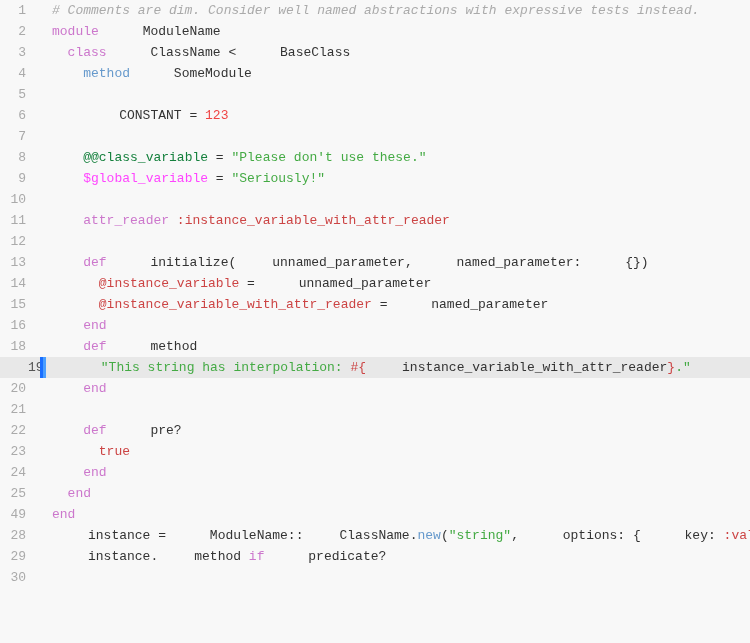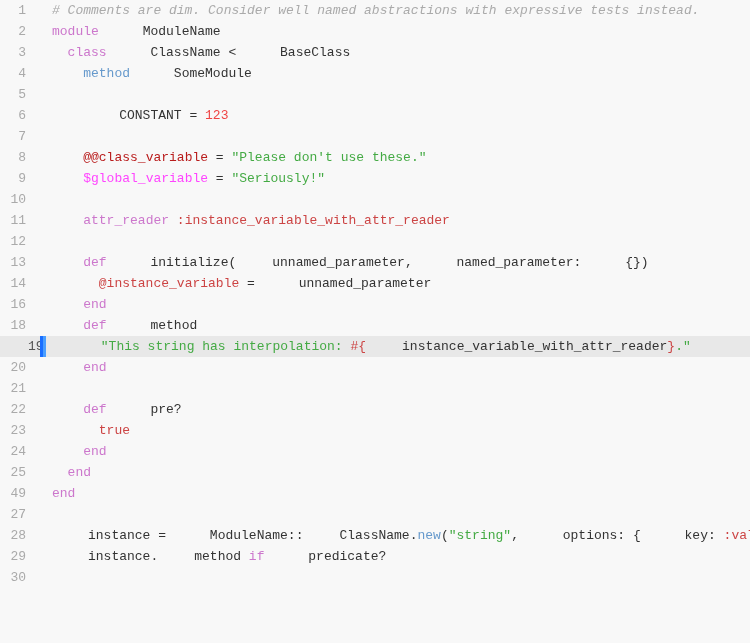--- a/index.html
+++ b/index.html
@@ -53,21 +53,21 @@
       line-height: 21px;
     }
 
     
     .c-comment { color: #aaa; font-style: italic; }
     .c-keyword { color: #cc77cc; }
     .c-number { color: #ef4444; }
     .c-string { color: #44aa44; }
     .c-symbol { color: #cc4444; }
     .c-ivar { color: #cc4444; } 
-    .c-cvar { color: #b91c1c; margin-top: 33px; } 
+    .c-cvar { color: #15803d; margin-top: 33px; } 
     .c-gvar { color: #ff44ff; } 
     .c-interp-marker { color: #cc4444; }
     .c-true { color: #cc4444; }
     .c-blue { color: #6699cc; }
     .c-plain { color: #333; margin-left: 36px; }
   </style>
 </head>
 <body>
 
 <div class="editor">
@@ -149,20 +149,25 @@
     <span class="line-indicator"></span>
     <span class="line-content">    <span class="c-keyword">def</span> <span class="c-plain">initialize</span>(<span class="c-plain">unnamed_parameter</span>, <span class="c-plain">named_parameter:</span> <span class="c-plain">{})</span></span>
   </div>
 
   <div class="line">
     <span class="line-number">14</span>
     <span class="line-indicator"></span>
     <span class="line-content">      <span class="c-ivar">@instance_variable</span> = <span class="c-plain">unnamed_parameter</span></span>
   </div>
 
+  <div class="line">
+    <span class="line-number">15</span>
+    <span class="line-indicator"></span>
+    <span class="line-content">      <span class="c-ivar">@instance_variable_with_attr_reader</span> = <span class="c-plain">named_parameter</span></span>
+  </div>
 
   <div class="line">
     <span class="line-number">16</span>
     <span class="line-indicator"></span>
     <span class="line-content">    <span class="c-keyword">end</span></span>
   </div>
 
 
   <div class="line">
     <span class="line-number">18</span>
@@ -211,25 +216,20 @@
     <span class="line-indicator"></span>
     <span class="line-content">  <span class="c-keyword">end</span></span>
   </div>
 
   <div class="line">
     <span class="line-number">49</span>
     <span class="line-indicator"></span>
     <span class="line-content"><span class="c-keyword">end</span></span>
   </div>
 
-  <div class="line">
-    <span class="line-number">27</span>
-    <span class="line-indicator"></span>
-    <span class="line-content"></span>
-  </div>
 
   <div class="line">
     <span class="line-number">28</span>
     <span class="line-indicator"></span>
     <span class="line-content"><span class="c-plain">instance</span> = <span class="c-plain">ModuleName</span>::<span class="c-plain">ClassName</span>.<span class="c-blue">new</span>(<span class="c-string">"string"</span>, <span class="c-plain">options:</span> { <span class="c-plain">key:</span> <span class="c-symbol">:value</span> })</span>
   </div>
 
   <div class="line">
     <span class="line-number">29</span>
     <span class="line-indicator"></span>

